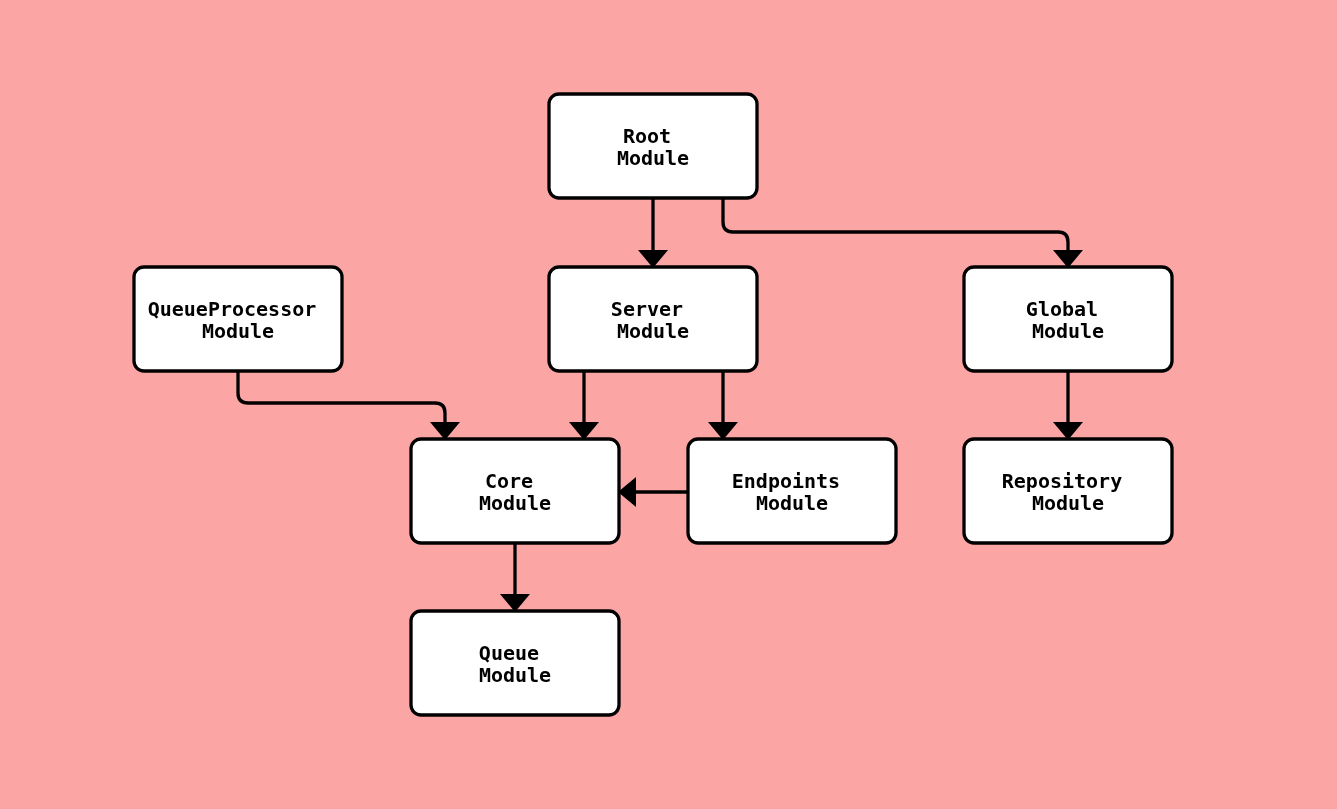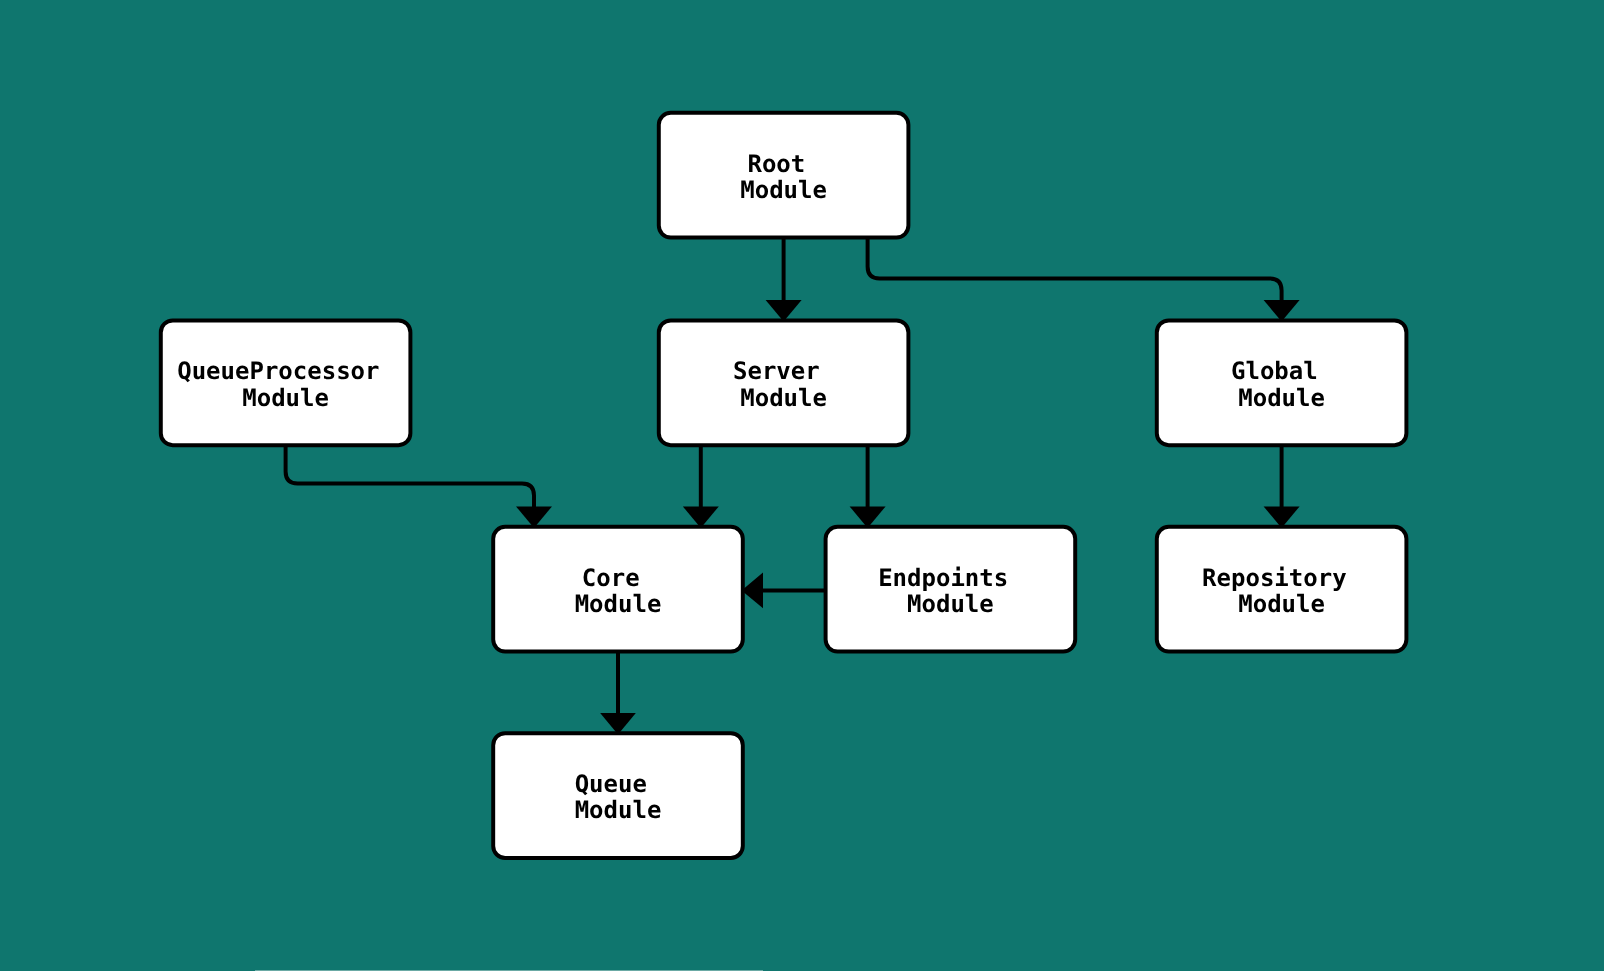--- a/index.html
+++ b/index.html
@@ -4,21 +4,21 @@
 <style>
   html, body {
     margin: 0;
     padding: 0;
     background: #ffffff;
   }
   .canvas {
     position: relative;
     width: 1337px;
     height: 809px;
-    background: #0f766e;
+    background: #fca5a5;
     overflow: hidden;
   }
   svg {
     display: block;
   }
   .node-box {
     fill: #ffffff;
     stroke: #000000;
     stroke-width: 3.3;
   }

